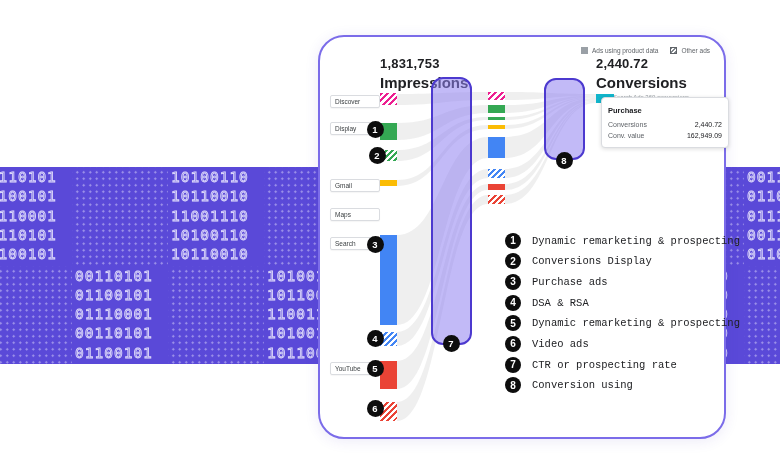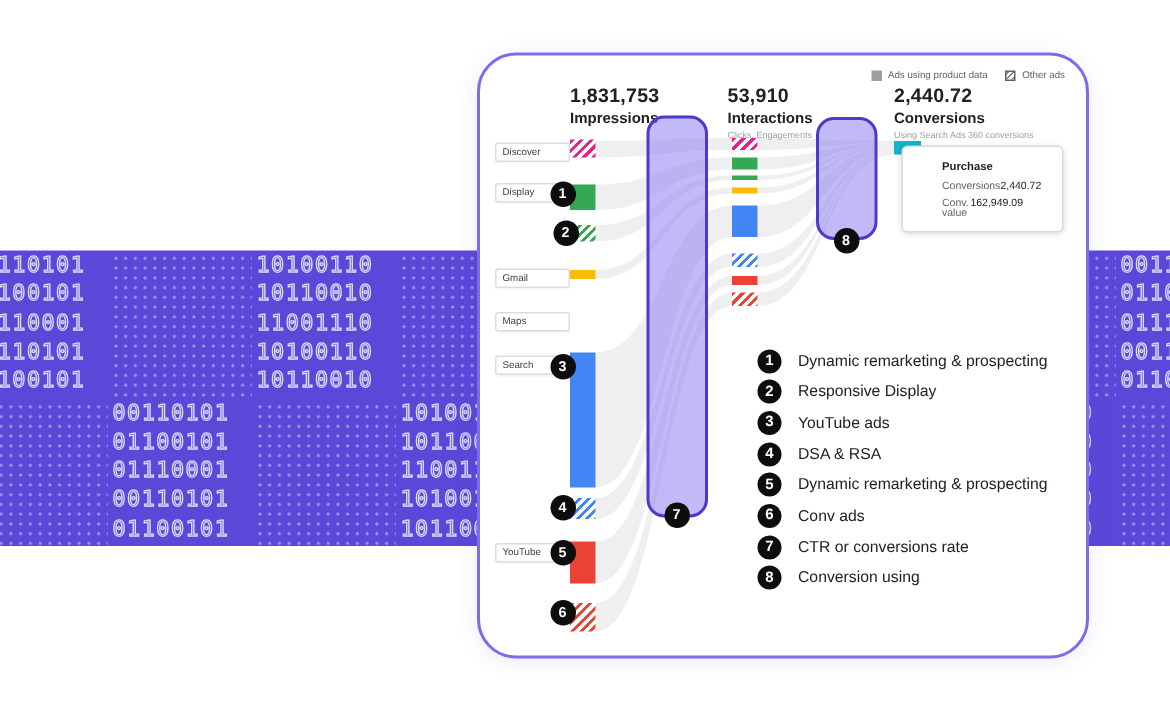--- a/index.html
+++ b/index.html
@@ -24,52 +24,52 @@
   
   .legend-top{position:absolute;top:10px;right:14px;display:flex;gap:12px;align-items:center;
               font-size:6.5px;color:#5f6368;z-index:2;}
   .legend-item{display:flex;align-items:center;gap:4px;}
   .sq{width:7px;height:7px;display:inline-block;box-sizing:border-box;}
   .sq-solid{background:#9aa0a6;}
   .sq-hatch{border:1px solid #5f6368;background:repeating-linear-gradient(135deg,#80868b 0 1.2px,#ffffff 1.2px 2.8px);}
   
   .colhead{position:absolute;z-index:2;}
   .colhead .val{font-size:13px;font-weight:bold;letter-spacing:0.2px;}
-  .colhead .lab{font-size:10px;font-weight:bold;margin-top:3px;}
+  .colhead .lab{font-size:15px;font-weight:bold;margin-top:3px;}
   .colhead .sub{font-size:6px;color:#9aa0a6;margin-top:3px;}
   
   .chip{position:absolute;left:10px;width:50px;height:13px;box-sizing:border-box;background:#fff;
         border:1px solid #dadce0;border-radius:2px;font-size:6.5px;color:#3c4043;line-height:11px;
         padding-left:4px;z-index:2;box-shadow:0 1px 1px rgba(0,0,0,0.04);}
   
   .bar{position:absolute;z-index:2;} .c-green{background:#34a853;} .c-yellow{background:#fbbc04;}
   .c-blue{background:#4285f4;} .c-red{background:#ea4335;} .c-teal{background:#12b5cb;}
   .h-pink{background:repeating-linear-gradient(135deg,#ec1e90 0 2.2px,#ffffff 2.2px 4.6px);}
   .h-green{background:repeating-linear-gradient(135deg,#34a853 0 1.8px,#ffffff 1.8px 4.2px);}
   .h-blue{background:repeating-linear-gradient(135deg,#4285f4 0 1.8px,#ffffff 1.8px 4.2px);}
   .h-red{background:repeating-linear-gradient(135deg,#ea4335 0 2px,#ffffff 2px 4.4px);}
   
   .rate-rect{position:absolute;box-sizing:border-box;border:2.5px solid #4c39cf;border-radius:12px;
              background:rgba(143,130,240,0.55);z-index:3;}
   
   .nbadge{position:absolute;width:17px;height:17px;border-radius:50%;background:#0d0d0d;color:#fff;
           display:flex;align-items:center;justify-content:center;font-size:9.5px;font-weight:bold;z-index:6;}
   
-  .tooltip{position:absolute;left:281px;top:60px;width:108px;box-sizing:border-box;background:#fff;
-           border:1px solid #dadce0;border-radius:4px;padding:8px 26px;z-index:7;
+  .tooltip{position:absolute;left:281px;top:60px;width:128px;box-sizing:border-box;background:#fff;
+           border:1px solid #dadce0;border-radius:4px;padding:8px 6px;z-index:7;
            box-shadow:0 1px 4px rgba(0,0,0,0.14);}
   .tooltip .tt-title{font-size:7.5px;font-weight:bold;margin-bottom:6px;}
   .tt-row{display:flex;justify-content:space-between;font-size:7px;margin-top:4px;}
   .tt-row .tt-lab{color:#5f6368;} .tt-row .tt-val{color:#202124;}
   
   .callouts{position:absolute;left:185px;top:195px;z-index:4;}
   .co-row{display:flex;align-items:center;gap:11px;height:17px;margin-bottom:3.7px;}
   .co-badge{width:16px;height:16px;border-radius:50%;background:#0d0d0d;color:#fff;flex:0 0 16px;
             display:flex;align-items:center;justify-content:center;font-size:10px;font-weight:bold;}
-  .co-label{font-size:10.5px;color:#202124;white-space:nowrap;}
+  .co-label{font-size:10.5px;color:#202124;white-space:nowrap;font-family:Liberation Mono, monospace;}
 </style>
 </head>
 <body>
 
 <div class="stage">
 
   <div class="band">
       <div class="tile tile-binary" style="left: -24px; top: 0px;">
         <div class="bline">00110101</div>
         <div class="bline">01100101</div>
@@ -173,25 +173,20 @@
       <div class="legend-item">
         <span class="sq sq-hatch"></span>
         <span>Other ads</span>
       </div>
     </div>
 
     <div class="colhead" style="left:60px;top:19px;">
       <div class="val">1,831,753</div>
       <div class="lab">Impressions</div>
     </div>
-    <div class="colhead" style="left:165px;top:19px;">
-      <div class="val">53,910</div>
-      <div class="lab">Interactions</div>
-      <div class="sub">Clicks, Engagements</div>
-    </div>
     <div class="colhead" style="left:276px;top:19px;">
       <div class="val">2,440.72</div>
       <div class="lab">Conversions</div>
       <div class="sub">Using Search Ads 360 conversions</div>
     </div>
 
     <div class="chip" style="top:58px;">Discover</div>
     <div class="chip" style="top:85px;">Display</div>
     <div class="chip" style="top:142px;">Gmail</div>
     <div class="chip" style="top:171px;">Maps</div>
@@ -242,41 +237,41 @@
       </div>
     </div>
 
     <div class="callouts">
       <div class="co-row">
         <span class="co-badge">1</span>
         <span class="co-label">Dynamic remarketing &amp; prospecting</span>
       </div>
       <div class="co-row">
         <span class="co-badge">2</span>
-        <span class="co-label">Responsive Display</span>
+        <span class="co-label">Conversions Display</span>
       </div>
       <div class="co-row">
         <span class="co-badge">3</span>
-        <span class="co-label">YouTube ads</span>
+        <span class="co-label">Purchase ads</span>
       </div>
       <div class="co-row">
         <span class="co-badge">4</span>
         <span class="co-label">DSA &amp; RSA</span>
       </div>
       <div class="co-row">
         <span class="co-badge">5</span>
         <span class="co-label">Dynamic remarketing &amp; prospecting</span>
       </div>
       <div class="co-row">
         <span class="co-badge">6</span>
-        <span class="co-label">Conv ads</span>
+        <span class="co-label">Video ads</span>
       </div>
       <div class="co-row">
         <span class="co-badge">7</span>
-        <span class="co-label">CTR or conversions rate</span>
+        <span class="co-label">CTR or prospecting rate</span>
       </div>
       <div class="co-row">
         <span class="co-badge">8</span>
         <span class="co-label">Conversion using</span>
       </div>
     </div>
 
   </div>
 </div>
 

